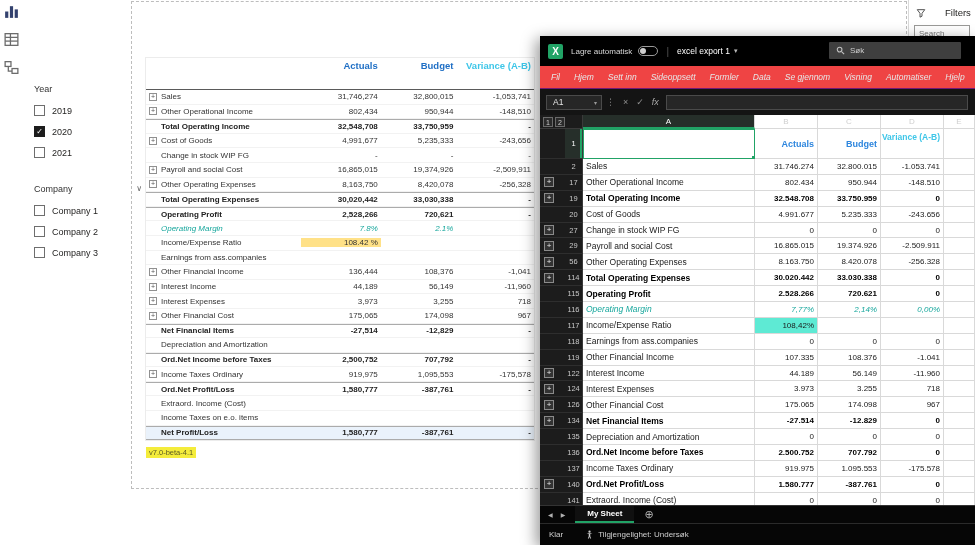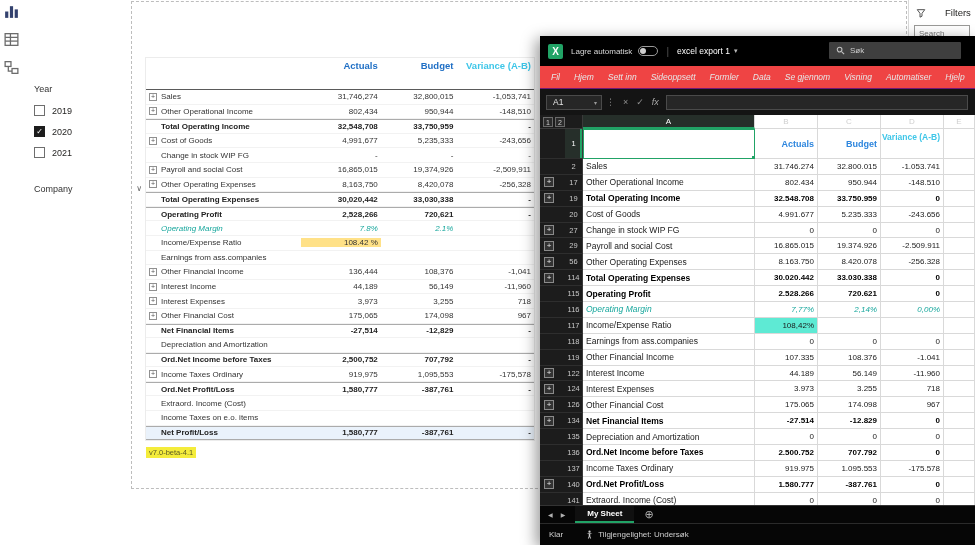--- a/index.html
+++ b/index.html
@@ -187,20 +187,34 @@
           <div class="cb-label">2021</div>
         </div>
       </div>
   </div>
 
   <div class="slicer slicer-company">
     <div class="slicer-head">
       <span>Company</span>
       <span class="chev">∨</span>
     </div>
+    <div>
+        <div class="slicer-opt">
+          <div class="cb"></div>
+          <div class="cb-label">Company 1</div>
+        </div>
+        <div class="slicer-opt">
+          <div class="cb"></div>
+          <div class="cb-label">Company 2</div>
+        </div>
+        <div class="slicer-opt">
+          <div class="cb"></div>
+          <div class="cb-label">Company 3</div>
+        </div>
+      </div>
   </div>
 
   <div class="dashed"></div>
 
   <div class="pbi-table">
     <div class="phead">
       <div class="ph ph-label"></div>
       <div class="ph ph-a">Actuals</div>
       <div class="ph ph-b">Budget</div>
       <div class="ph ph-v">Variance (A-B)</div>

